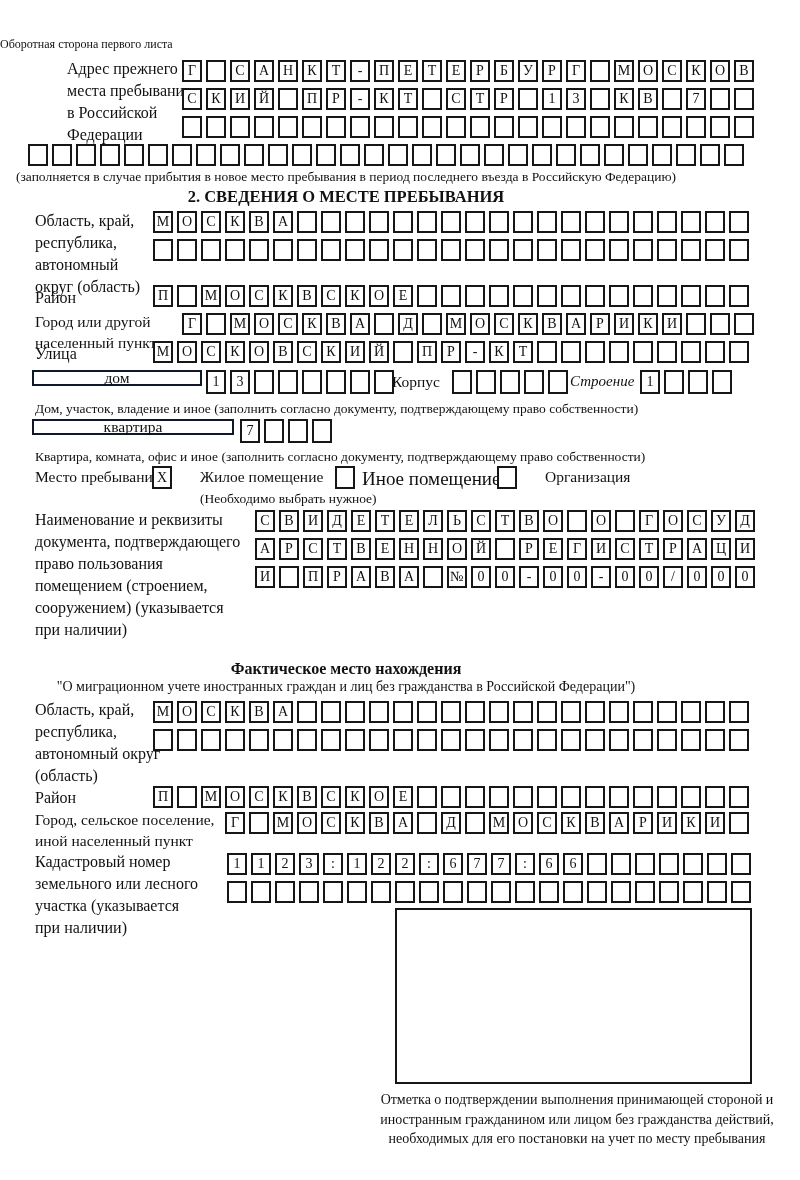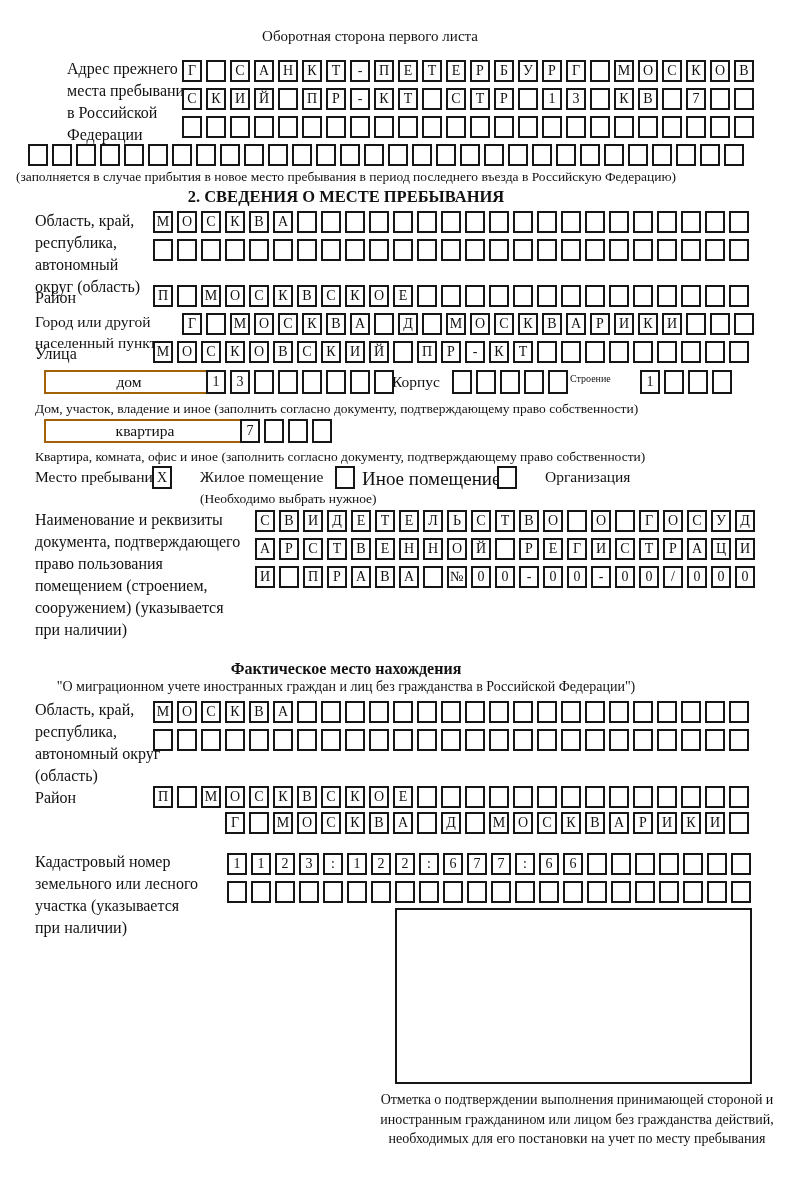--- a/index.html
+++ b/index.html
@@ -15,36 +15,36 @@
   .center{text-align:center;width:692px;left:0;}
   .bold{font-weight:bold;}
   .boxrow{display:flex;gap:4px;}
   .cell{
     width:20px;height:22px;box-sizing:border-box;border:2px solid #161616;
     display:flex;align-items:center;justify-content:center;
     font-size:14px;line-height:1;background:#fff;flex:none;
   }
   .tallcell .cell{height:24px;}
   .namedrect{
-    box-sizing:border-box;border:2px solid #a16207;height:24px;
-    display:flex;align-items:center;justify-content:center;font-size:15.5px;background:#fff;margin-left:12px;
+    box-sizing:border-box;border:2px solid #0f172a;height:16px;
+    display:flex;align-items:center;justify-content:center;font-size:15.5px;background:#fff;
   }
   .checkbox{
     width:20px;height:23px;box-sizing:border-box;border:2px solid #161616;
     display:flex;align-items:center;justify-content:center;font-size:14px;background:#fff;
   }
   .stampbox{box-sizing:border-box;border:2px solid #161616;background:#fff;}
   .note{font-size:14px;line-height:20px;}
 </style>
 </head>
 <body>
 
 <div class="page">
 
-  <div class="abs" style="top:28px;left:0;width:740px;text-align:center;font-size:15px;">Оборотная сторона первого листа</div>
+  <div class="abs" style="top:37px;left:0;width:740px;text-align:left;font-size:12px;">Оборотная сторона первого листа</div>
 
   <div class="abs lbl" style="left:35px;top:58px;margin-left:32px;">Адрес прежнего
 места пребывания
 в Российской
 Федерации</div>
   <div class="abs boxrow" style="left:182px;top:60px;">
       <span class="cell">Г</span>
       <span class="cell"></span>
       <span class="cell">С</span>
       <span class="cell">А</span>
@@ -315,21 +315,21 @@
       <span class="cell"></span>
     </div>
   <div class="abs" style="left:392px;top:373px;font-size:15.5px;">Корпус</div>
   <div class="abs boxrow tallcell" style="left:452px;top:370px;">
       <span class="cell"></span>
       <span class="cell"></span>
       <span class="cell"></span>
       <span class="cell"></span>
       <span class="cell"></span>
     </div>
-  <div class="abs" style="left:570px;top:373px;font-size:10px;">Строение</div>
+  <div class="abs" style="left:570px;top:373px;font-size:15px;font-style:italic;">Строение</div>
   <div class="abs boxrow tallcell" style="left:640px;top:370px;">
       <span class="cell">1</span>
       <span class="cell"></span>
       <span class="cell"></span>
       <span class="cell"></span>
     </div>
   <div class="abs cap" style="left:35px;top:401px;">Дом, участок, владение и иное (заполнить согласно документу, подтверждающему право собственности)</div>
 
   <div class="abs namedrect" style="left:32px;top:419px;width:202px;">квартира</div>
   <div class="abs boxrow tallcell" style="left:240px;top:419px;">
@@ -509,20 +509,22 @@
       <span class="cell"></span>
       <span class="cell"></span>
       <span class="cell"></span>
       <span class="cell"></span>
       <span class="cell"></span>
       <span class="cell"></span>
       <span class="cell"></span>
       <span class="cell"></span>
     </div>
 
+  <div class="abs lbl-sm" style="left:35px;top:809px;">Город, сельское поселение,
+иной населенный пункт</div>
   <div class="abs boxrow" style="left:225px;top:812px;">
       <span class="cell">Г</span>
       <span class="cell"></span>
       <span class="cell">М</span>
       <span class="cell">О</span>
       <span class="cell">С</span>
       <span class="cell">К</span>
       <span class="cell">В</span>
       <span class="cell">А</span>
       <span class="cell"></span>

